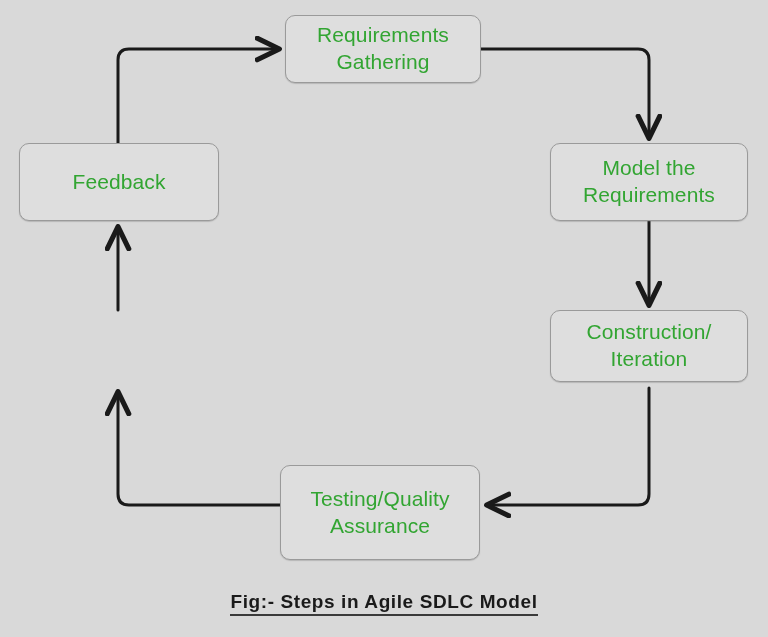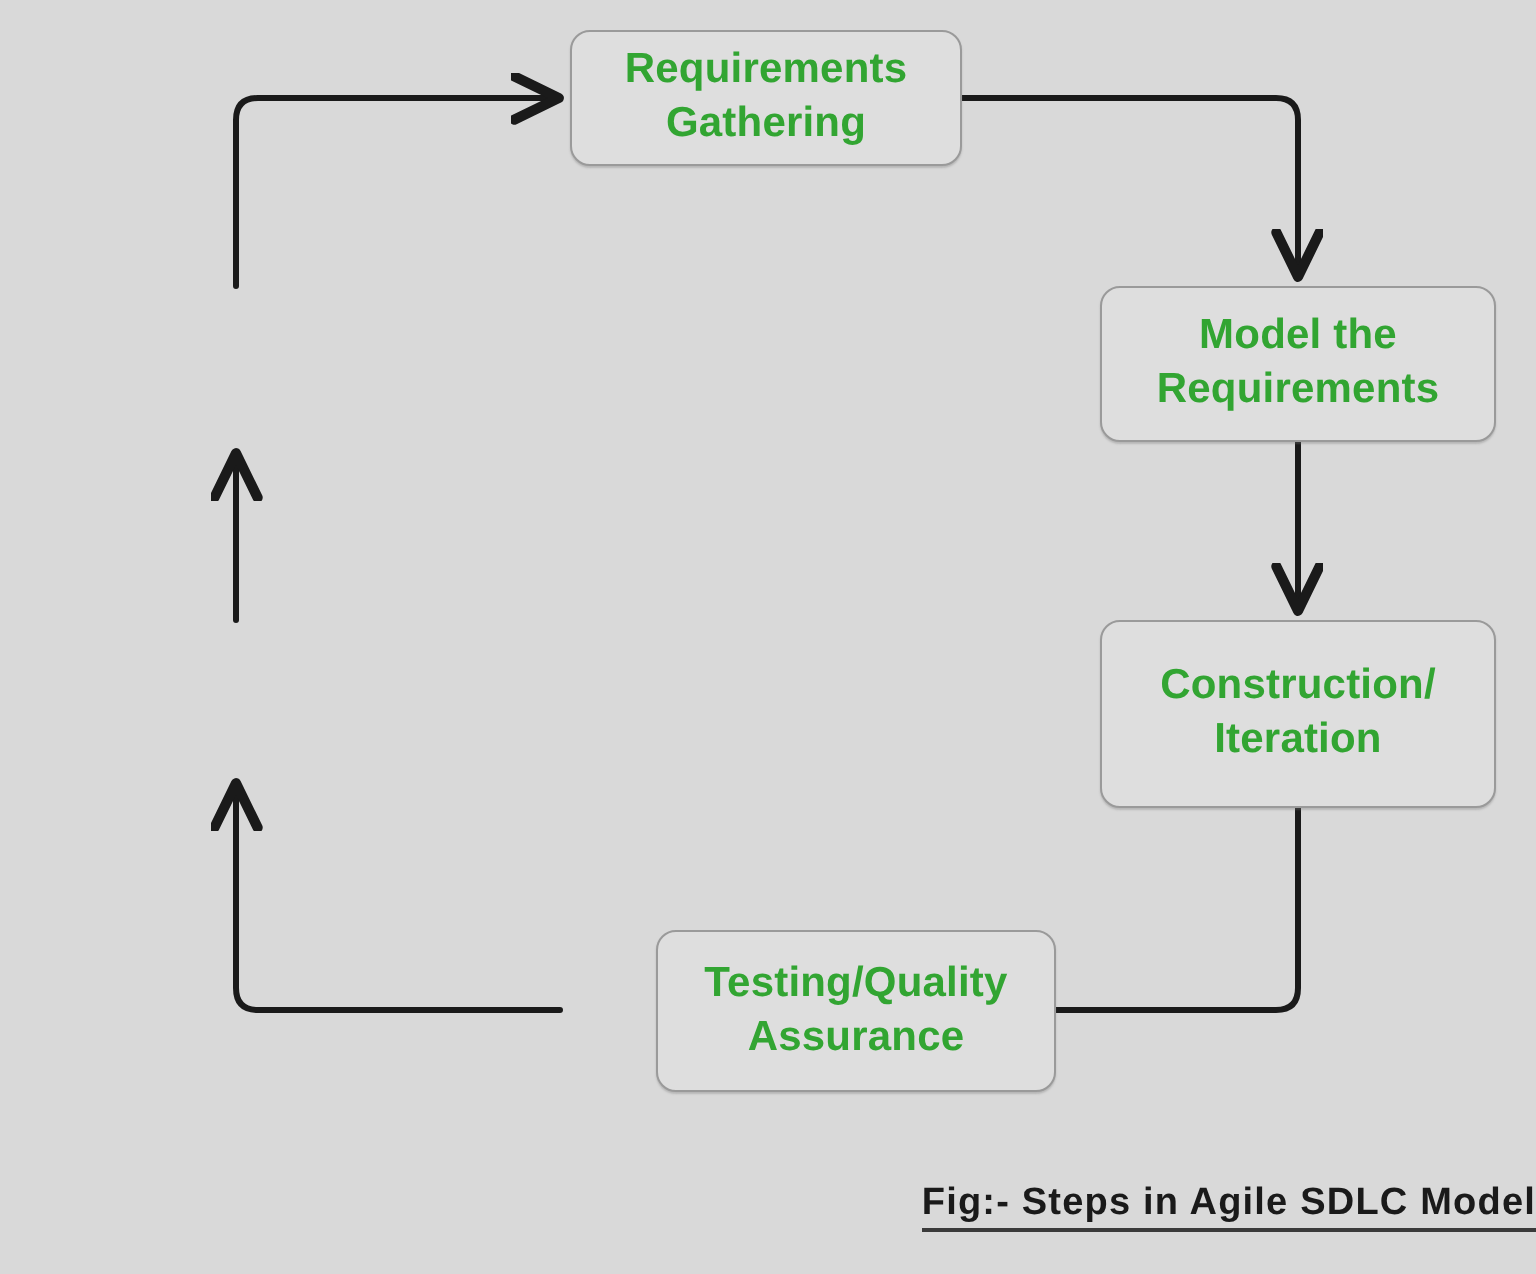--- a/index.html
+++ b/index.html
@@ -40,35 +40,34 @@
     color: #32a532;
     font-size: 21px;
     line-height: 1.28;
     letter-spacing: 0.1px;
     box-shadow: 0 1px 1px rgba(120,120,120,0.35);
   }
   .node .label {
     display: block;
     padding: 0 6px;
     white-space: pre-line;
-    font-weight: bold;
   }
   #node-requirements-gathering { left: 285px; top: 15px;  width: 196px; height: 68px; }
   #node-design-requirements    { left: 550px; top: 143px; width: 198px; height: 78px; }
-  #node-construction-iteration { left: 550px; top: 310px; width: 198px; height: 94px; }
-  #node-testing-quality        { left: 280px; top: 465px; width: 200px; height: 81px; margin-left: 48px; }
+  #node-construction-iteration { left: 550px; top: 310px; width: 198px; height: 72px; }
+  #node-testing-quality        { left: 280px; top: 465px; width: 200px; height: 95px; }
   #node-deployment             { left: 19px;  top: 310px; width: 200px; height: 76px; }
   #node-feedback               { left: 19px;  top: 143px; width: 200px; height: 78px; }
 
   #figure-caption {
     position: absolute;
     left: 0;
     top: 591px;
     width: 768px;
-    text-align: right;
+    text-align: center;
     color: #1a1a1a;
     font-size: 19px;
     font-weight: bold;
     letter-spacing: 0.6px;
   }
   #figure-caption .cap-text {
     border-bottom: 2px solid #3a3a3a;
     padding-bottom: 2px;
   }
 </style>
@@ -111,18 +110,21 @@
     <span class="label">Construction/
 Iteration</span>
   </div>
 
   <div class="node" id="node-testing-quality">
     <span class="label">Testing/Quality
 Assurance</span>
   </div>
 
 
+  <div class="node" id="node-feedback">
+    <span class="label">Feedback</span>
+  </div>
 
   <div id="figure-caption">
     <span class="cap-text">Fig:- Steps in Agile SDLC Model</span>
   </div>
 
 </div>
 
 </body></html>

